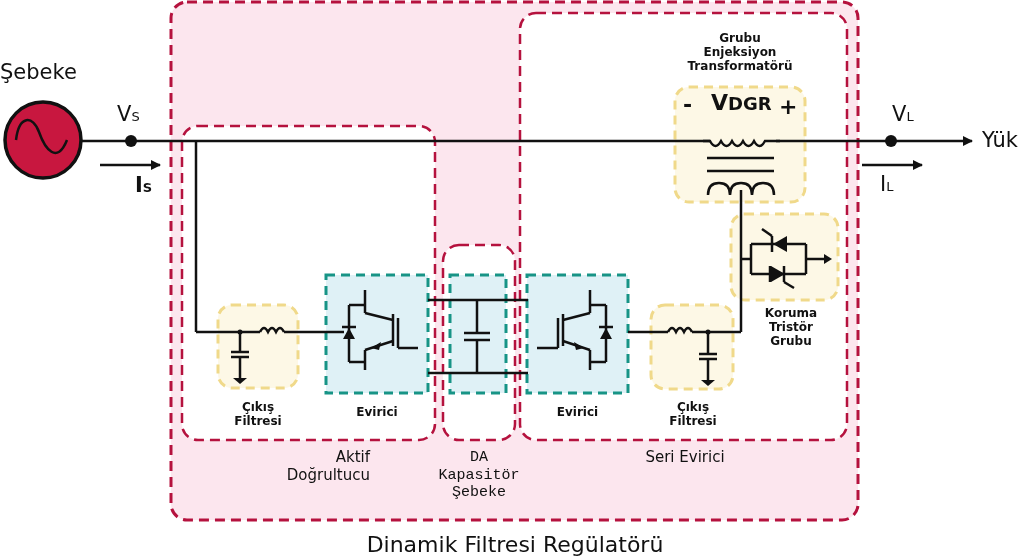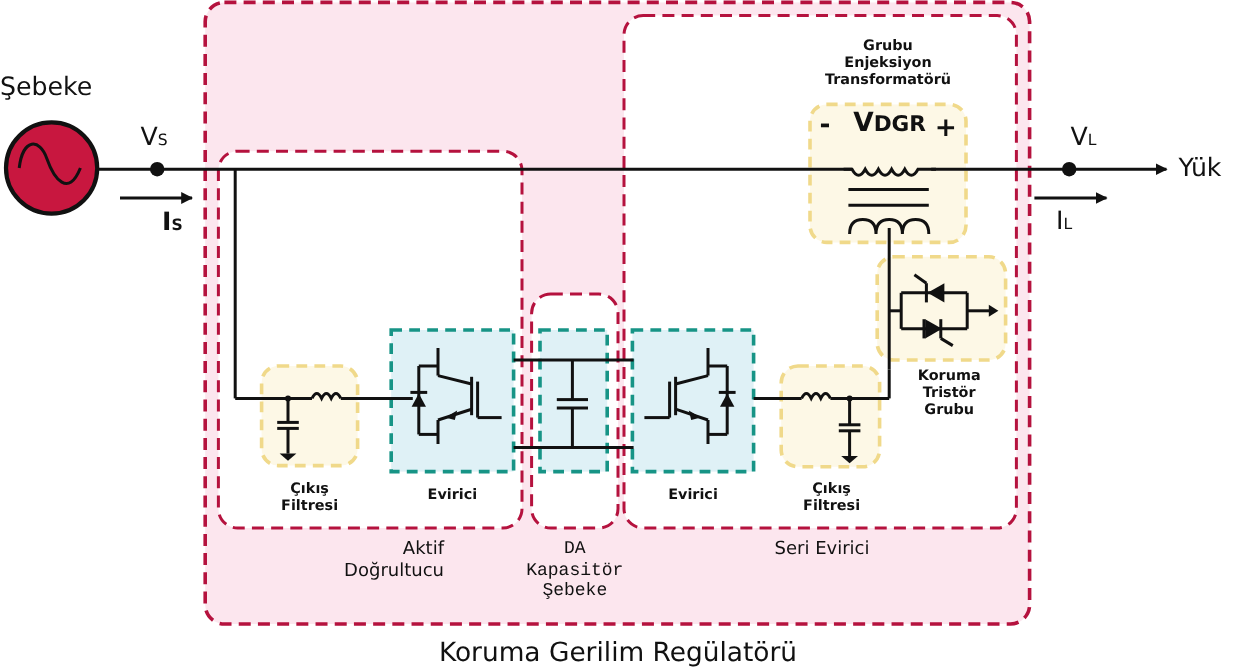--- a/index.html
+++ b/index.html
@@ -176,13 +176,13 @@
   <div>Aktif</div>
   <div>Doğrultucu</div>
 </div>
 <div class="lbl mid" style="left:424px; top:449px; width:110px;font-family:Liberation Mono, monospace;">
   <div>DA</div>
   <div>Kapasitör</div>
   <div>Şebeke</div>
 </div>
 <div class="lbl mid" style="left:620px; top:449px; width:130px;">Seri Evirici</div>
 
-<div class="lbl title" style="left:0px; width:1030px; top:532px;">Koruma Gerilim Regülatörü</div>
+<div class="lbl title" style="left:0px; width:1030px; top:532px;">Dinamik Filtresi Regülatörü</div>
 
 </body></html>

